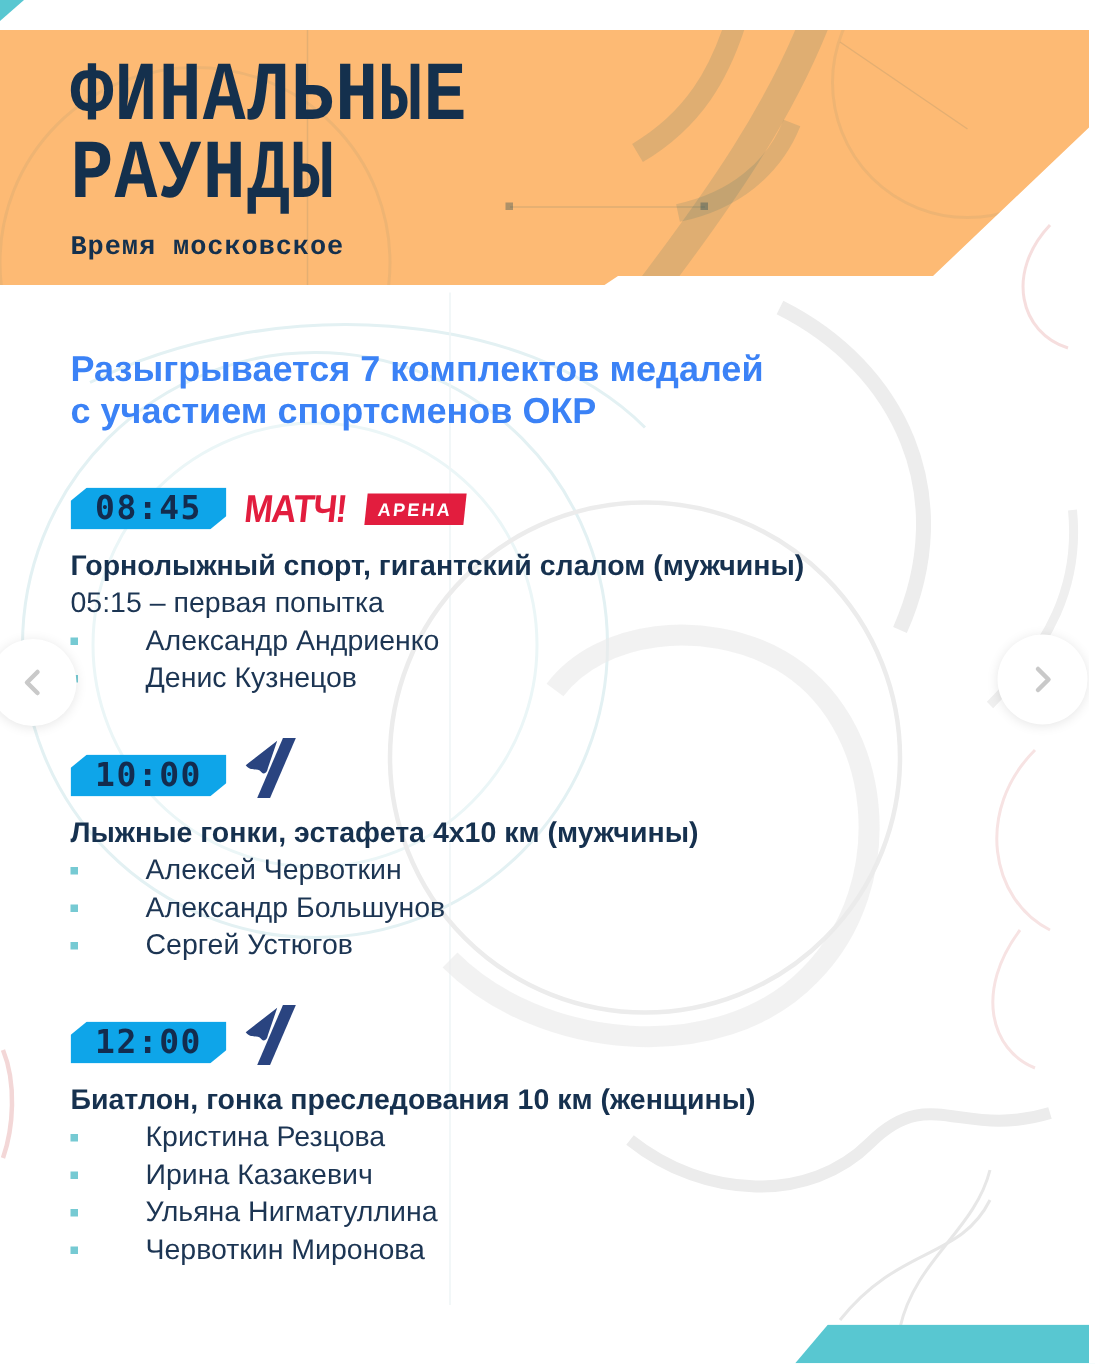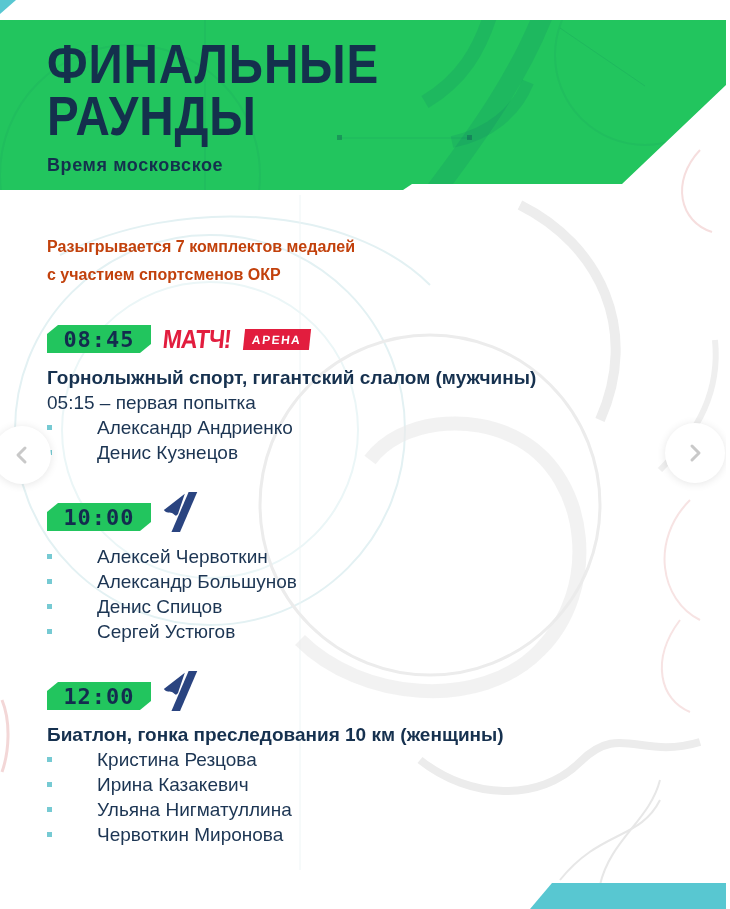--- a/index.html
+++ b/index.html
@@ -6,47 +6,48 @@
   body{
     width:730px;height:909px;position:relative;overflow:hidden;
     background:#ffffff;
     font-family:"Liberation Sans",sans-serif;
     color:#16314f;
   }
   .bg-watermark{position:absolute;left:0;top:0;z-index:0;}
   
   .banner{
     position:absolute;left:0;top:20px;width:726px;height:170px;z-index:2;
-    background:#22c55e;
+    background:#fdba74;
     clip-path:polygon(0 0,726px 0,726px 65px,622px 164px,412px 164px,403px 170px,0 170px);
+    font-family:Liberation Mono, monospace;
   }
   .banner-deco{position:absolute;left:0;top:0;}
   .banner-inner{position:relative;padding:18px 0 0 47px;}
   h1{
     margin:0;font-size:56px;line-height:52px;font-weight:bold;
     letter-spacing:1px;color:#14304d;
     transform:scaleX(.85);transform-origin:left top;white-space:nowrap;
   }
   .tz{margin-top:13px;font-size:18px;font-weight:bold;letter-spacing:.6px;color:#14304d;}
   .corner-tl{
     position:absolute;left:0;top:0;width:16px;height:14px;z-index:2;
     background:#58c7d1;clip-path:polygon(0 0,100% 0,0 100%);
   }
   
   .intro{
     position:absolute;left:47px;top:233px;z-index:2;
-    font-size:16px;line-height:28px;font-weight:bold;color:#c2410c;
+    font-size:24px;line-height:28px;font-weight:bold;color:#3b82f6;
   }
   
   .events{position:absolute;left:47px;top:325px;width:620px;z-index:2;}
   .event + .event{margin-top:38px;}
   .event-head{display:flex;align-items:center;height:28px;margin-bottom:13px;}
   .time-badge{
     width:104px;height:28px;flex:none;
-    background:#22c55e;color:#132c4e;
+    background:#0ea5e9;color:#132c4e;
     display:flex;align-items:center;justify-content:center;
     font-family:"DejaVu Sans Mono",monospace;font-weight:bold;font-size:22px;letter-spacing:1px;
     clip-path:polygon(11px 0,100% 0,100% calc(100% - 9px),calc(100% - 11px) 100%,0 100%,0 9px);
   }
   .ch{display:flex;align-items:center;}
   .ch.match{margin-left:12px;}
   .match-word{
     font-size:26px;font-weight:bold;color:#e21d3e;letter-spacing:-1px;
     transform:skewX(-6deg) scaleX(.88);transform-origin:left center;white-space:nowrap;
   }
@@ -157,33 +158,30 @@
           <span>10:00</span>
         </div>
 
       <div class="ch one">
         <svg viewBox="0 0 40 44">
           <polygon points="28,1 37,1 19,43 10,43" fill="#2a4480"></polygon>
           <path d="M24,3 L2,20 C6,25 10,21 13,25 C15,27 17,25 17.5,22 L24,3 Z" fill="#2a4480"></path>
         </svg>
       </div>
     </div>
+    <h2 class="event-title">Лыжные гонки, эстафета 4x10 км (мужчины)</h2>
 
     <ul class="athletes">
         <li>
           <span class="bullet"></span>
           <span>Алексей Червоткин</span>
         </li>
         <li>
           <span class="bullet"></span>
           <span>Александр Большунов</span>
-        </li>
-        <li>
-          <span class="bullet"></span>
-          <span>Денис Спицов</span>
         </li>
         <li>
           <span class="bullet"></span>
           <span>Сергей Устюгов</span>
         </li>
       </ul>
   </section>
     <section class="event">
     <div class="event-head">
       <div class="time-badge">

